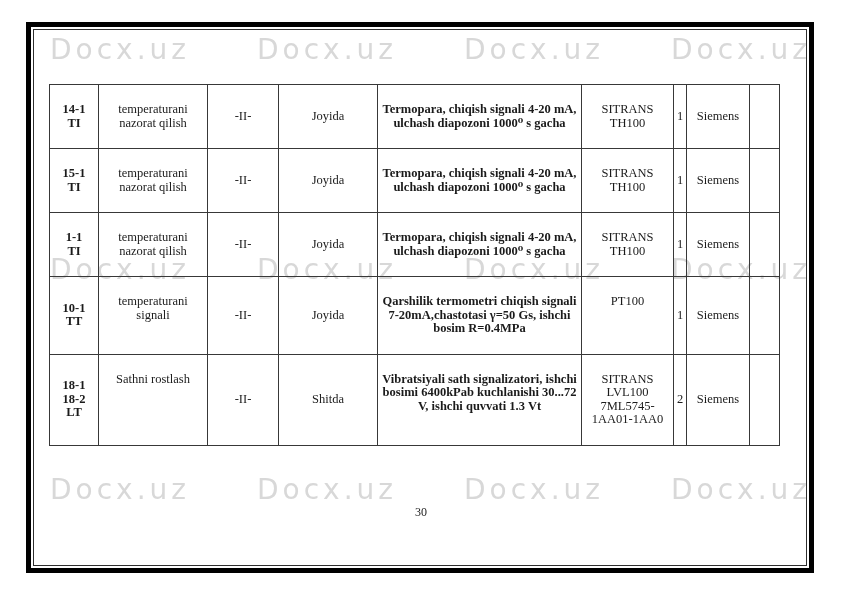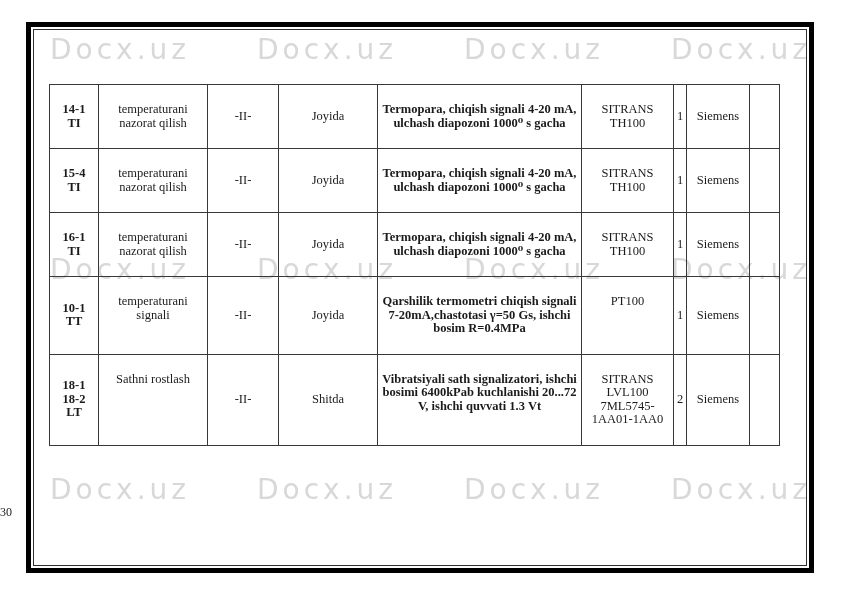--- a/index.html
+++ b/index.html
@@ -32,21 +32,21 @@
   .doc-table td{
     border:1px solid #383838;padding:18px 2px;text-align:center;
     vertical-align:middle;overflow:hidden;background:transparent;
   }
   .doc-table td.v-top{vertical-align:top;}
   .doc-table td.pre{white-space:pre-line;font-weight:bold;}
   .doc-table td.qty{padding:1px 0;}
   
   .page-number{
     position:absolute;left:0;right:0;top:505px;z-index:3;
-    font-size:12px;
+    text-align:center;font-size:12px;
   }
 </style>
 </head>
 <body>
 
 <div class="wm-layer" id="wmLayer">
     <span class="wm" style="left: 26px; top: 36px; color: rgb(216, 216, 216);">Docx.uz</span>
     <span class="wm" style="left: 233px; top: 36px; color: rgb(216, 216, 216);">Docx.uz</span>
     <span class="wm" style="left: 440px; top: 36px; color: rgb(216, 216, 216);">Docx.uz</span>
     <span class="wm" style="left: 647px; top: 36px; color: rgb(216, 216, 216);">Docx.uz</span>
@@ -83,33 +83,33 @@
         <td class="v-top">temperaturani nazorat qilish</td>
         <td>-II-</td>
         <td>Joyida</td>
         <td class="v-top pre">Termopara, chiqish signali 4-20 mA, ulchash diapozoni 1000⁰ s gacha</td>
         <td class="v-top">SITRANS TH100</td>
         <td class="qty">1</td>
         <td>Siemens</td>
         <td></td>
       </tr>
       <tr style="height: 55px;">
-        <td class="pre">15-4
+        <td class="pre">15-1
 TI</td>
         <td class="v-top">temperaturani nazorat qilish</td>
         <td>-II-</td>
         <td>Joyida</td>
         <td class="v-top pre">Termopara, chiqish signali 4-20 mA, ulchash diapozoni 1000⁰ s gacha</td>
         <td class="v-top">SITRANS TH100</td>
         <td class="qty">1</td>
         <td>Siemens</td>
         <td></td>
       </tr>
       <tr style="height: 47px;">
-        <td class="pre">16-1
+        <td class="pre">1-1
 TI</td>
         <td class="v-top">temperaturani nazorat qilish</td>
         <td>-II-</td>
         <td>Joyida</td>
         <td class="v-top pre">Termopara, chiqish signali 4-20 mA, ulchash diapozoni 1000⁰ s gacha</td>
         <td class="v-top">SITRANS TH100</td>
         <td class="qty">1</td>
         <td>Siemens</td>
         <td></td>
       </tr>
@@ -126,21 +126,21 @@
         <td>Siemens</td>
         <td></td>
       </tr>
       <tr style="height: 79px;">
         <td class="pre">18-1
 18-2
 LT</td>
         <td class="v-top">Sathni rostlash</td>
         <td>-II-</td>
         <td>Shitda</td>
-        <td class="v-top pre">Vibratsiyali sath signalizatori, ishchi bosimi 6400kPab kuchlanishi 20...72 V, ishchi quvvati 1.3 Vt</td>
+        <td class="v-top pre">Vibratsiyali sath signalizatori, ishchi bosimi 6400kPab kuchlanishi 30...72 V, ishchi quvvati 1.3 Vt</td>
         <td class="v-top">SITRANS LVL100 7ML5745-1AA01-1AA0</td>
         <td class="qty">2</td>
         <td>Siemens</td>
         <td></td>
       </tr>
     </tbody>
 </table>
 
 <div class="page-number">30</div>
 

